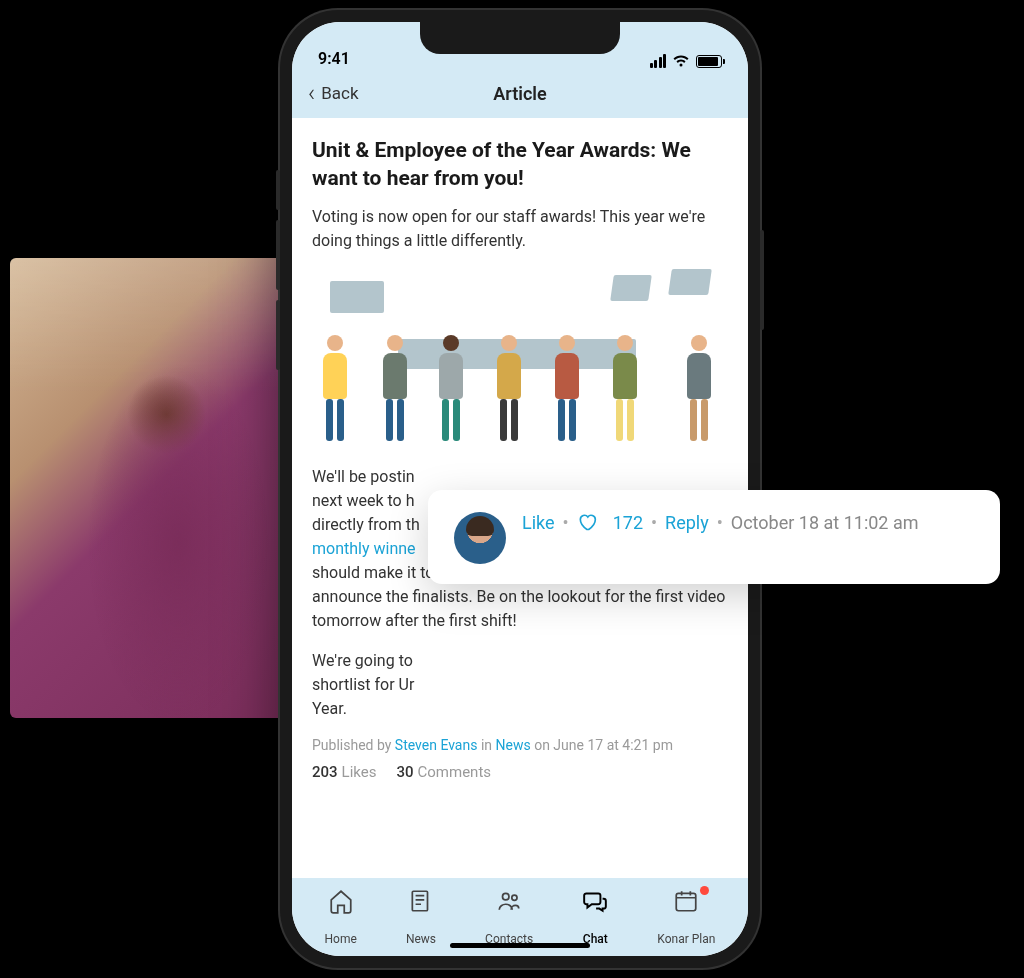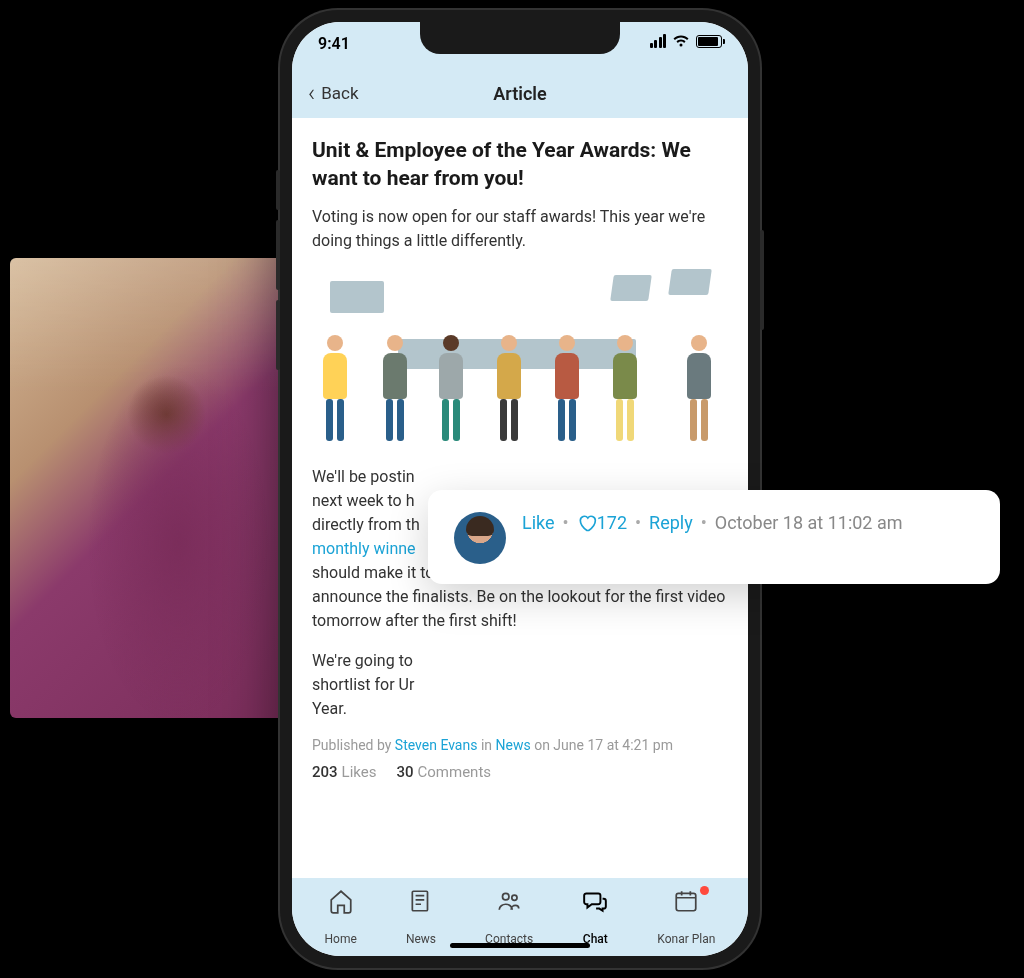--- a/index.html
+++ b/index.html
@@ -73,21 +73,21 @@
   .side-btn.vol2 { left: -4px; top: 210px; width: 4px; height: 70px; }
   .side-btn.vol3 { left: -4px; top: 290px; width: 4px; height: 70px; }
   .side-btn.pwr  { right: -4px; top: 220px; width: 4px; height: 100px; }
 
   
   .status-bar {
     height: 46px;
     background: #d4eaf5;
     display: flex;
     justify-content: space-between;
-    align-items: flex-start;
+    align-items: flex-end;
     padding: 12px 26px 0;
     font-size: 16px;
     font-weight: 600;
   }
   .status-right { display: flex; gap: 6px; align-items: center; }
   .bars { display: inline-flex; gap: 1.5px; align-items: flex-end; }
   .bars span { width: 3px; background: #000; border-radius: 1px; }
   .bars span:nth-child(1){height:5px} .bars span:nth-child(2){height:8px}
   .bars span:nth-child(3){height:11px} .bars span:nth-child(4){height:14px}
   .battery { width: 26px; height: 13px; border: 1.5px solid #000; border-radius: 3px; position: relative; }
@@ -179,21 +179,21 @@
     position: relative;
     overflow: hidden;
   }
   .avatar::after{content:"";position:absolute;top:4px;left:12px;width:28px;height:20px;background:#3a2a20;border-radius:14px 14px 6px 6px;}
   .comment-body { flex: 1; }
   .comment-name { font-size: 22px; font-weight: 700; color: #1a1a1a; margin-bottom: 4px; }
   .comment-text { font-size: 20px; color: #333; line-height: 1.5; margin-bottom: 10px; }
   .comment-meta { font-size: 18px; color: #888; display: flex; align-items: center; gap: 8px; flex-wrap: wrap; }
   .comment-meta .blue { color: #1ba3d6; }
   .comment-meta .sep { color: #aaa; }
-  .heart { color: #1ba3d6; display: inline-flex; align-items: flex-end; gap: 0; }
+  .heart { color: #1ba3d6; display: inline-flex; align-items: flex-start; gap: 16px; }
 </style>
 </head>
 <body>
 
 <div class="photo-card"></div>
 
 <div class="phone">
   <div class="side-btn vol1"></div>
   <div class="side-btn vol2"></div>
   <div class="side-btn vol3"></div>

